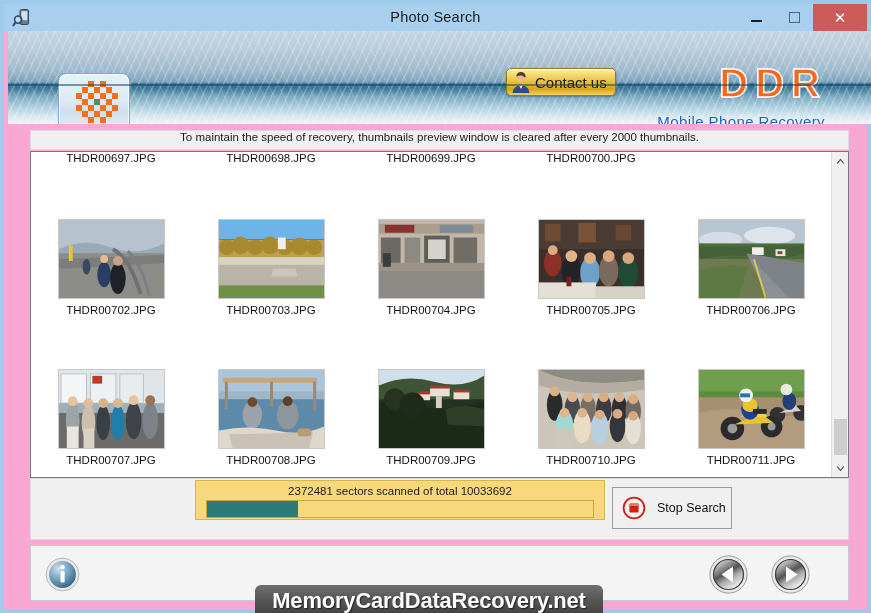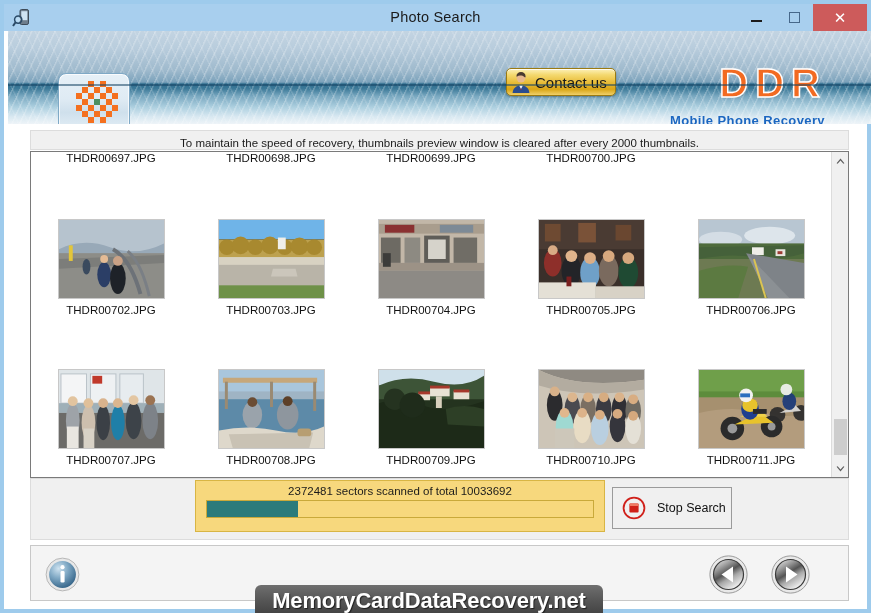--- a/index.html
+++ b/index.html
@@ -11,21 +11,21 @@
   }
   .app{
     position:absolute;left:0;top:0;width:871px;height:613px;
     background:#d7e9f7;
     box-sizing:border-box;
   }
   
   .win-frame{
     position:absolute;left:0;top:0;width:871px;height:613px;
     border:4px solid #9ecbec;
-    background:#ffffff;
+    background:#f9a8d4;
     box-sizing:border-box;
   }
   
   .titlebar{
     position:absolute;left:0;top:0;width:863px;height:27px;
     background:#a8cfee;
     box-sizing:border-box;
   }
   .title-icon{
     position:absolute;left:8px;top:4px;width:20px;height:20px;
@@ -94,31 +94,31 @@
   .ddr-logo{
     position:absolute;right:44px;top:30px;
     font-size:40px;font-weight:bold;letter-spacing:7px;
     color:#f26a21;
     -webkit-text-stroke:1.4px #ffffff;
     text-shadow:0 0 2px rgba(255,255,255,.95), 1px 1px 2px rgba(0,0,0,.18);
     font-family:"Liberation Sans", sans-serif;
   }
   .ddr-sub{
     position:absolute;right:46px;top:82px;
-    font-size:13px;font-weight:bold;color:#1b66c0;
+    font-size:15px;font-weight:normal;color:#1b66c0;
     letter-spacing:.4px;
     text-shadow:0 1px 1px rgba(255,255,255,.8);
   }
 
   
   .notice{
     position:absolute;left:26px;top:126px;width:819px;height:20px;
     background:#f0f0f0;border:1px solid #dcdcdc;
     box-sizing:border-box;
-    display:flex;align-items:flex-end;justify-content:center;
+    display:flex;align-items:flex-start;justify-content:center;
     font-size:11.5px;color:#1a1a1a;
   }
 
   
   .thumb-outer{
     position:absolute;left:26px;top:147px;width:819px;height:327px;
     border:1px solid #7a7a7a;background:#ffffff;
     box-sizing:border-box;
   }
   .thumb-view{
@@ -163,21 +163,21 @@
     background:#cdcdcd;cursor:pointer;
   }
 
   
   .lower-panel{
     position:absolute;left:26px;top:474px;width:819px;height:62px;
     background:#f0f0f0;border:1px solid #dcdcdc;
     box-sizing:border-box;
   }
   .prog-box{
-    position:absolute;left:191px;top:476px;width:410px;height:52px;
+    position:absolute;left:191px;top:476px;width:410px;height:40px;
     background:#f7d87d;border:1px solid #d8b544;
     box-sizing:border-box;
     padding:4px 10px 0 10px;
   }
   .prog-label{
     font-size:11.5px;color:#1a1a1a;text-align:center;
     margin-bottom:3px;
   }
   .prog-track{
     height:18px;border:1px solid #c9a93a;background:#f7d87d;

